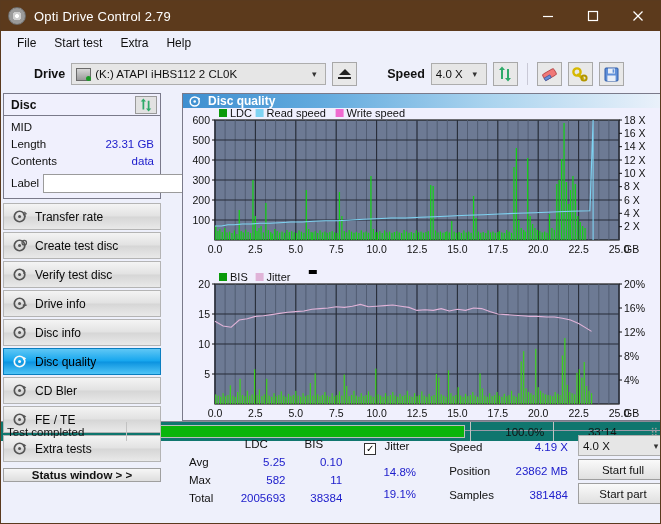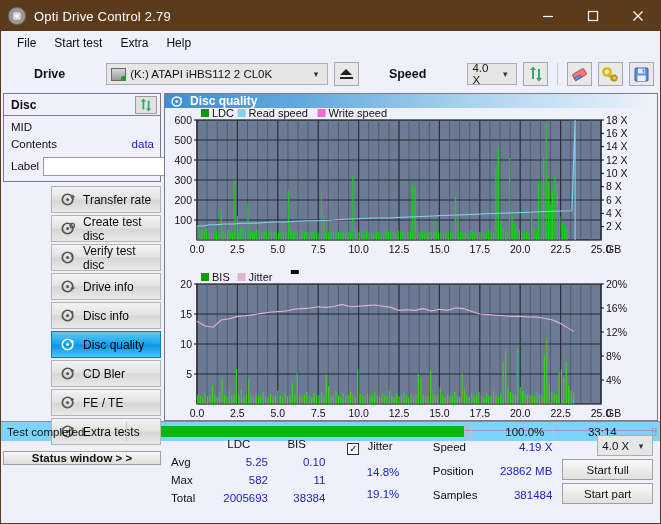--- a/index.html
+++ b/index.html
@@ -69,21 +69,20 @@
   }
   #toolbar .tb-label { font-size: 12.5px; font-weight: bold; color: #111; padding-left: 24px; }
   .combo {
     height: 22px;
     background: #e6e6e6;
     border: 1px solid #adadad;
     display: flex; align-items: center;
     font-size: 11.5px; color: #111;
     padding: 0 4px;
     position: relative;
-    margin-left: 35px;
   }
   .combo .chev {
     margin-left: auto;
     width: 14px; text-align: center;
     color: #333; font-size: 9px;
   }
   #drive-combo { width: 255px; }
   #drive-combo .drv-ico {
     width: 15px; height: 13px; margin-right: 4px;
     background: linear-gradient(#d6d6d6,#9a9a9a);
@@ -110,21 +109,21 @@
     border-bottom: 6px solid #222;
     margin-bottom: 2px;
   }
   .tb-sep { width: 1px; height: 22px; background: #c9c9d6; margin: 0 3px; }
 
   
   #body {
     display: flex;
     height: 328px;
     padding: 0 2px;
-    gap: 3px;
+    gap: 21px;
   }
 
   
   #left {
     width: 158px;
     display: flex; flex-direction: column;
   }
   .disc-box {
     border: 1px solid #7a7a8a;
     background: #f0f0fd;
@@ -161,21 +160,20 @@
   .navitem {
     height: 27px;
     display: flex; align-items: center;
     gap: 7px;
     padding-left: 9px;
     font-size: 12px;
     color: #0a0a0a;
     background: linear-gradient(#f4f4f4 0%, #e2e2e2 48%, #d6d6d6 52%, #e9e9e9 100%);
     border: 1px solid #b4b4b4;
     margin-bottom: 2px;
-    margin-left: 48px;
   }
   .navitem.active {
     background: linear-gradient(#5fc7f5 0%, #16a6ee 48%, #0b93e0 52%, #4fc4f6 100%);
     border-color: #0a7ec0;
     color: #000;
   }
   .nav-ico { width: 15px; height: 15px; flex: 0 0 auto; }
 
   .navspacer { flex: 1 1 auto; }
   #status-window-btn {
@@ -226,21 +224,21 @@
     background: linear-gradient(#fafafa,#e0e0e0);
     font-size: 11.5px; color: #111;
     display:flex;align-items:center;justify-content:center;
     height: 21px;
   }
 
   
   #statusbar {
     height: 20px;
     border-top: 1px solid #8a8a96;
-    background: #7dd3fc;
+    background: #0f766e;
     display: flex; align-items: center;
     font-size: 11.5px; color: #111; gap: 28px;
   }
   #statusbar .cell { border-right: 1px solid #c2c2c2; height: 100%; display:flex; align-items:center; padding: 0 6px;}
   #progress-track {
     width: 305px; height: 13px; background: #e4e4e4; border: 1px solid #bdbdbd;
     position: relative; overflow: hidden;
   }
   #progress-fill { height: 100%; background: #0bb50b; }
   .grip { margin-left:auto; margin-right:2px; width:10px;height:10px;
@@ -338,20 +336,24 @@
         <span class="refresh-btn">
           <svg width="14" height="14" viewBox="0 0 16 16">
             <path d="M4 13 L4 4 L2 4 L5 0.6 L8 4 L6 4 L6 13 Z" fill="#2faa6a"></path>
             <path d="M12 3 L12 12 L14 12 L11 15.4 L8 12 L10 12 L10 3 Z" fill="#2faa6a"></path>
           </svg>
         </span>
       </div>
       <div class="disc-rows">
         <div class="drow">
           <span class="k">MID</span>
+        </div>
+        <div class="drow">
+          <span class="k">Length</span>
+          <span class="v">23.31 GB</span>
         </div>
         <div class="drow">
           <span class="k">Contents</span>
           <span class="v">data</span>
         </div>
         <div class="label-row">
           <span class="k">Label</span>
           <input class="label-input" type="text" placeholder="" style="">
           <span class="cd-btn">
             <svg width="15" height="15" viewBox="0 0 16 16">

